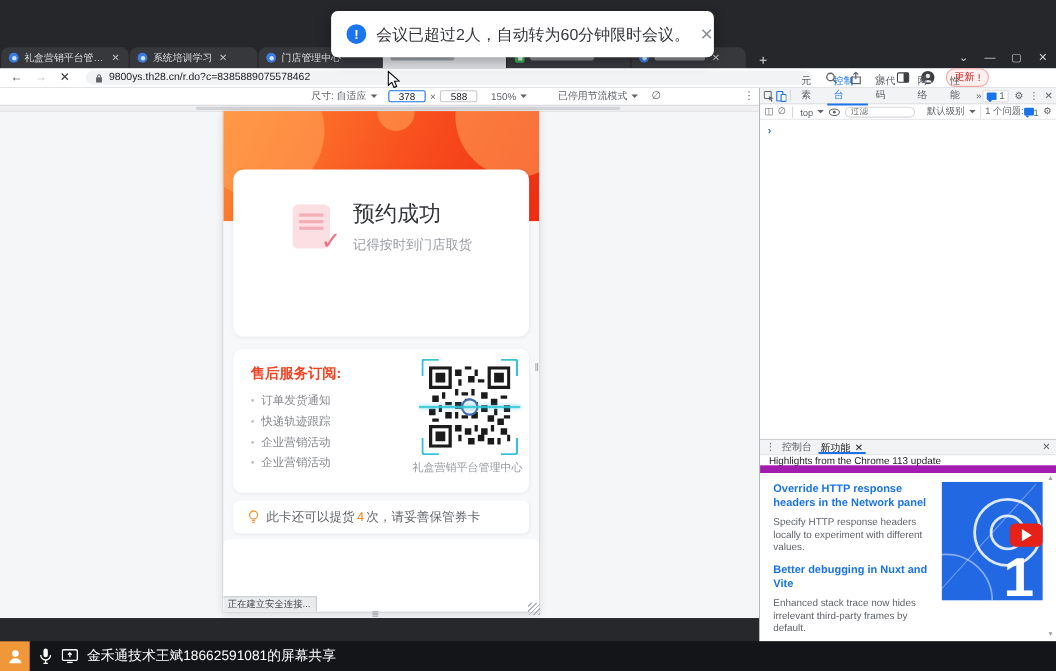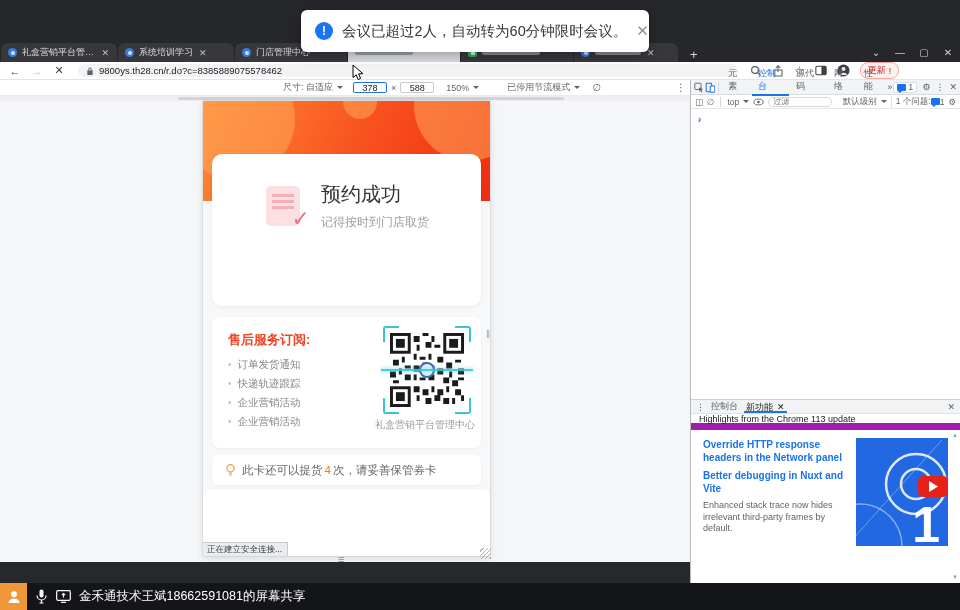--- a/index.html
+++ b/index.html
@@ -399,20 +399,21 @@
         <span>控制台</span>
         <div class="dr-tab active">
           <span>新功能</span>
           <span>✕</span>
         </div>
         <span class="dr-x">✕</span>
       </div>
       <div class="dr-header">Highlights from the Chrome 113 update</div>
       <div class="dr-content">
         <div class="dr-item-title">Override HTTP response headers in the Network panel</div>
+        <div class="dr-item-desc">Specify HTTP response headers locally to experiment with different values.</div>
         <div class="dr-item-title">Better debugging in Nuxt and Vite</div>
         <div class="dr-item-desc">Enhanced stack trace now hides irrelevant third-party frames by default.</div>
 
         <svg class="artwork" viewBox="0 0 92 108">
           <rect width="92" height="108" fill="#2268e3"></rect>
           <path d="M-6 104 L86 2" stroke="rgba(255,255,255,.35)" stroke-width="1"></path>
           <circle cx="60" cy="46" r="30" fill="none" stroke="rgba(255,255,255,.85)" stroke-width="2.5"></circle>
           <circle cx="60" cy="46" r="15" fill="none" stroke="rgba(255,255,255,.85)" stroke-width="2.5"></circle>
           <circle cx="4" cy="108" r="42" fill="none" stroke="rgba(255,255,255,.45)" stroke-width="1.5"></circle>
           <text x="84" y="104" font-size="50" font-weight="bold" fill="#fff" text-anchor="end" font-family="Liberation Sans, sans-serif">1</text>

